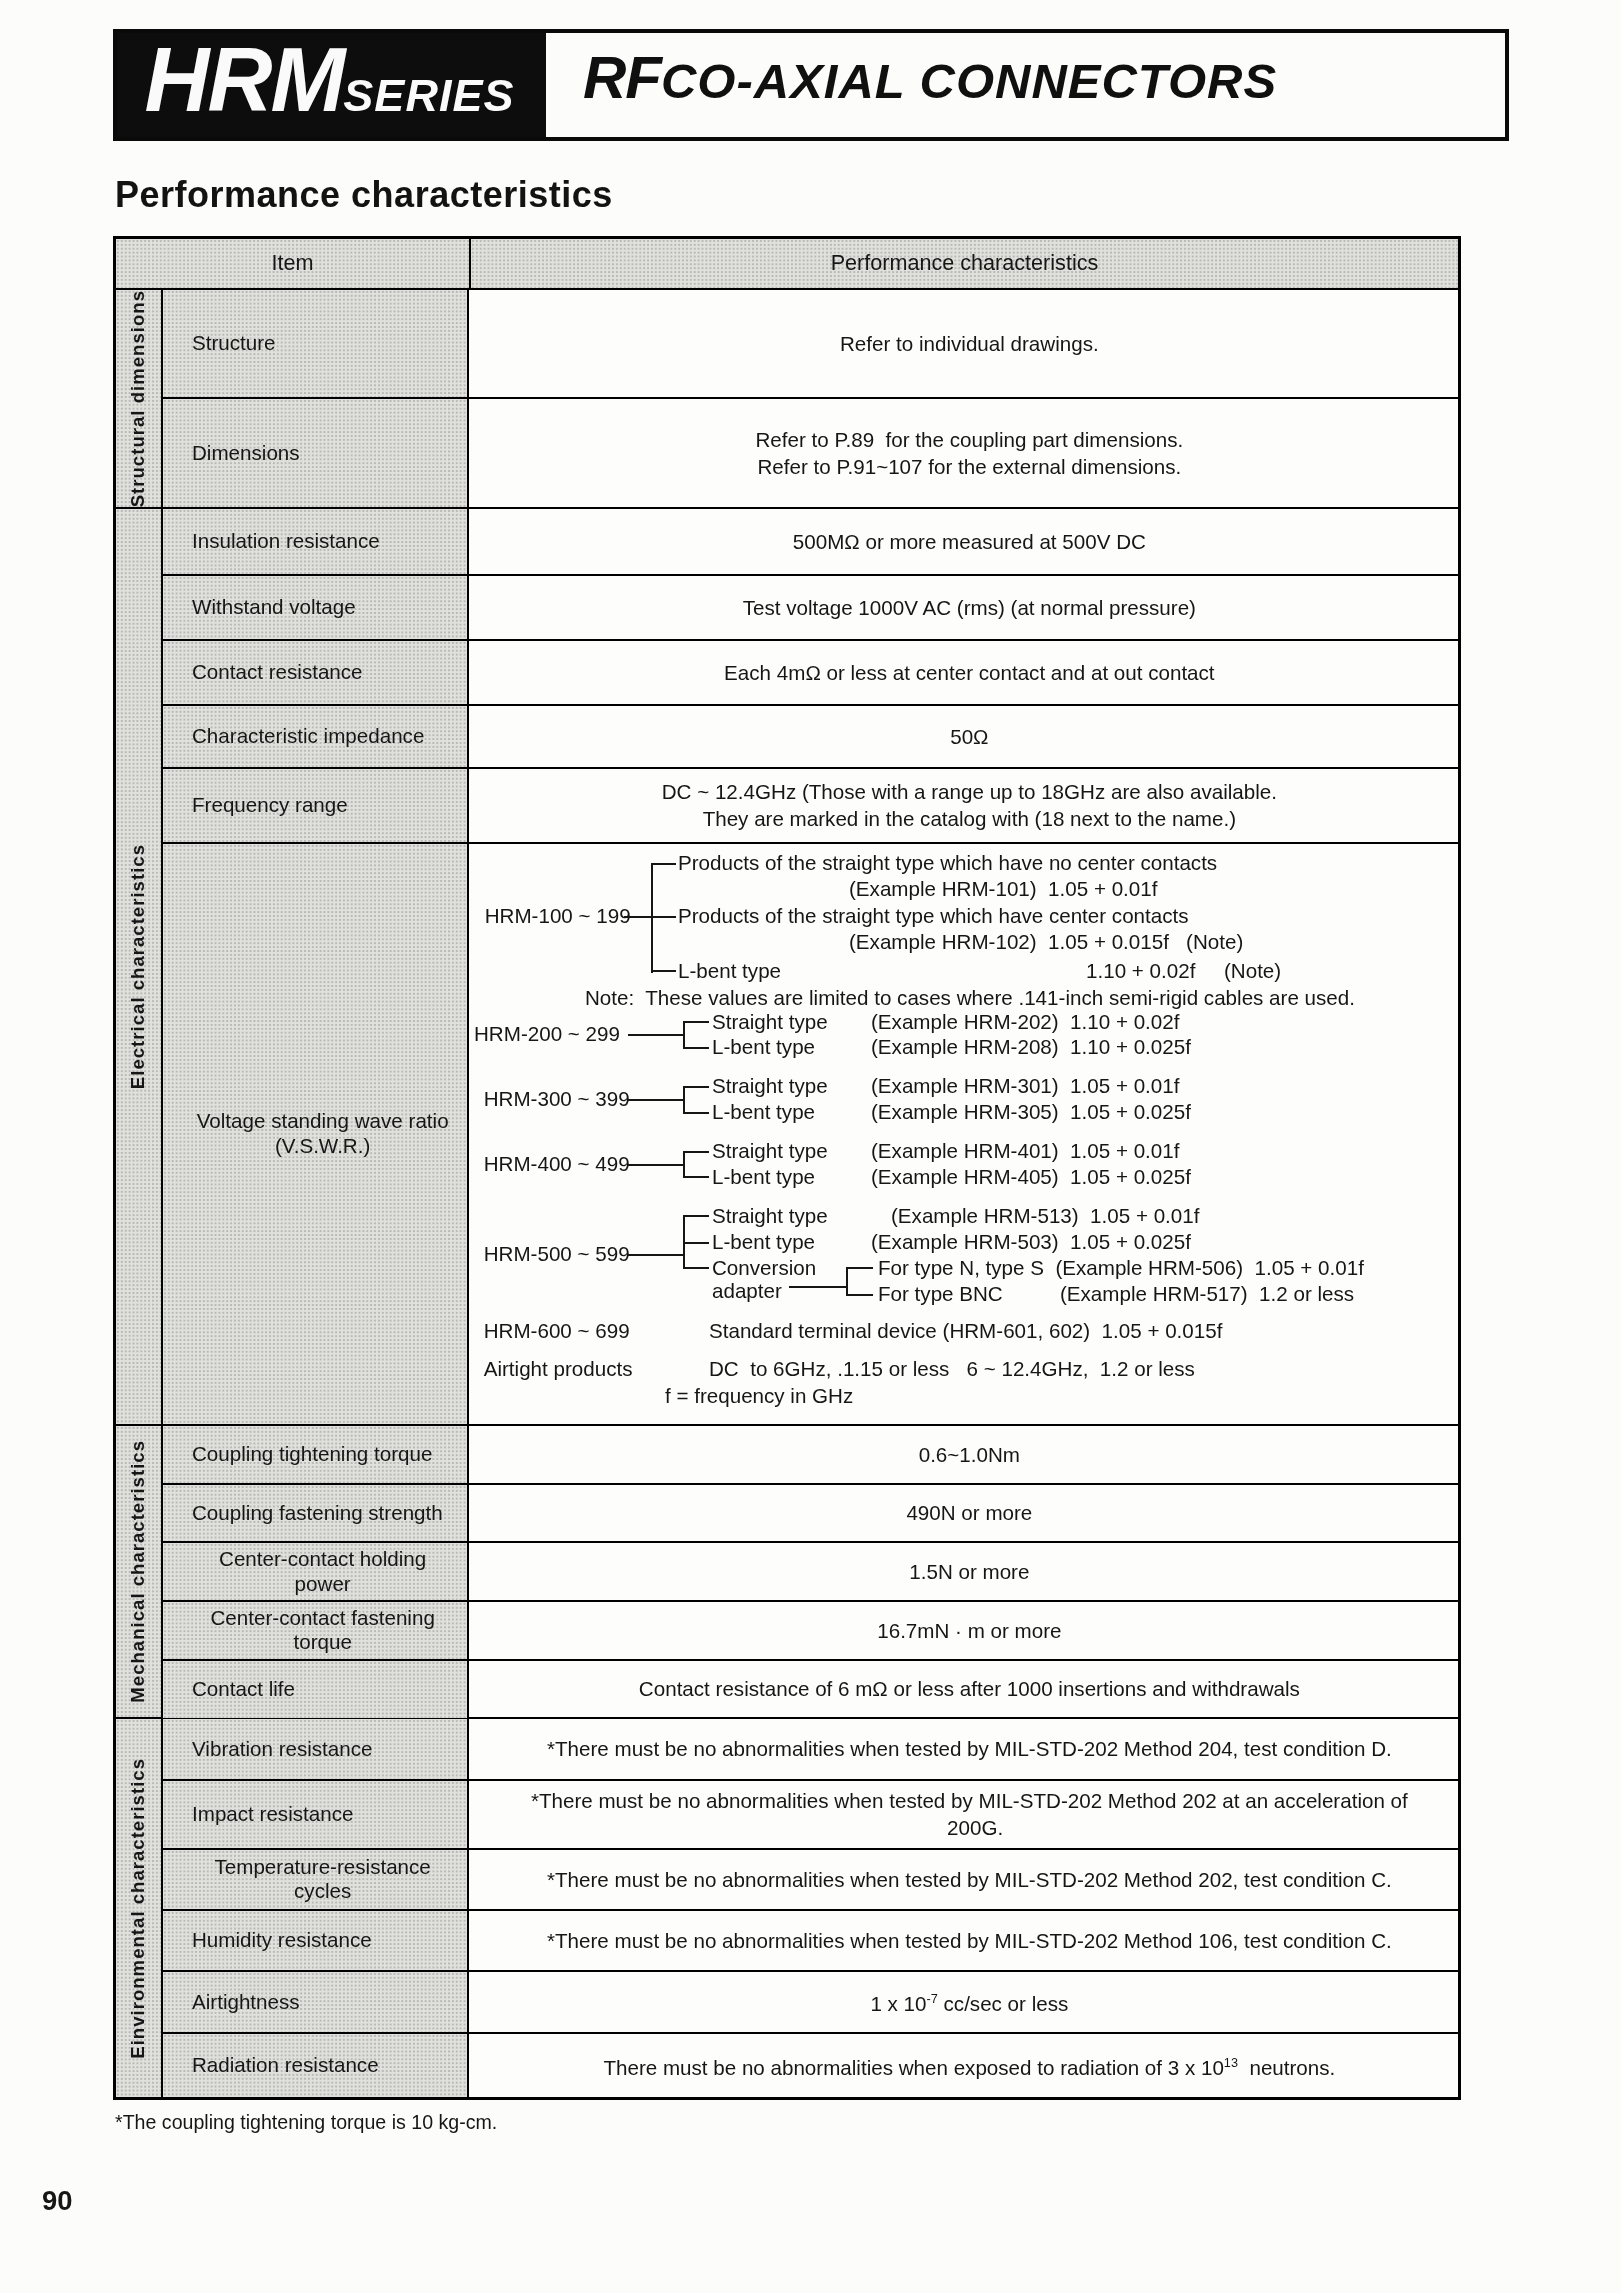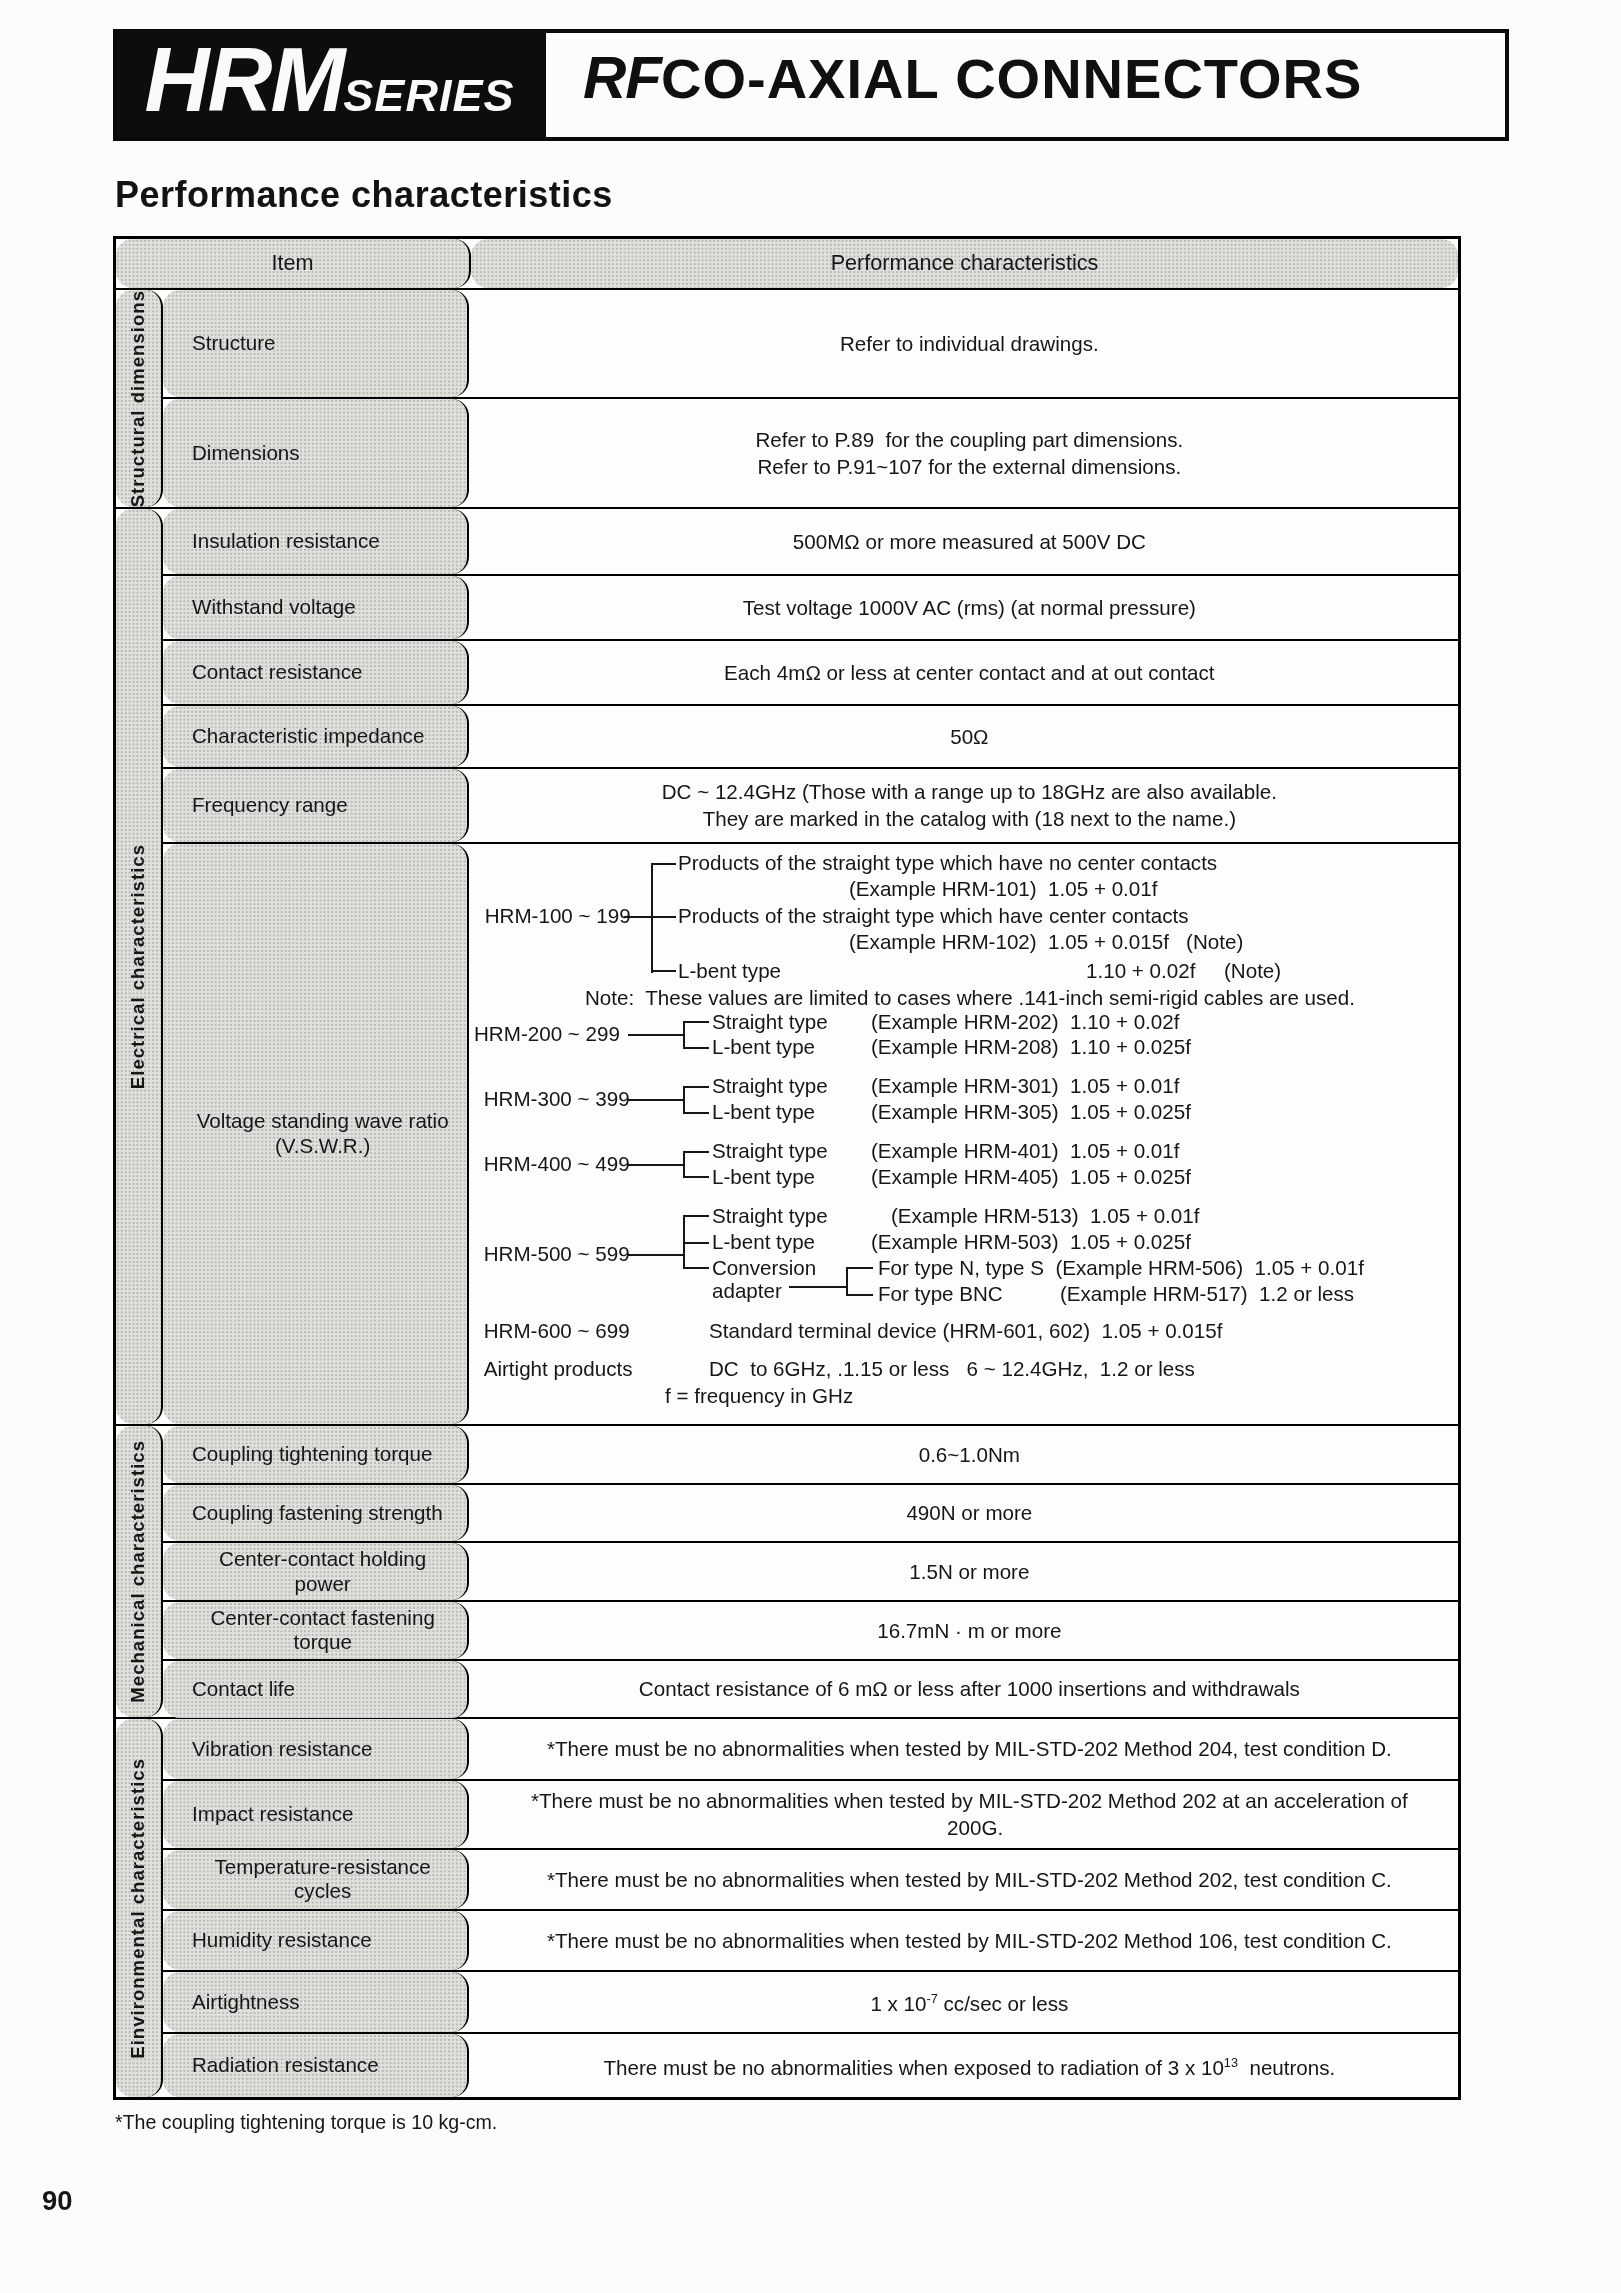--- a/index.html
+++ b/index.html
@@ -6,28 +6,28 @@
   body { background:#e8e8e6; font-family:"Liberation Sans","DejaVu Sans",sans-serif; color:#161616; }
   .page { position:relative; width:1621px; height:2294px; background:#fcfcfa; margin:0 auto; box-sizing:border-box; padding:29px 0 0 113px; overflow:hidden; }
 
   
   .banner { width:1396px; height:112px; border:4.9px solid #0a0a0a; display:flex; box-sizing:border-box; background:#fcfcfa; }
   .banner-left { width:429px; background:#0d0d0d; color:#fafafa; display:flex; align-items:baseline; padding:0 0 13.7px 27.4px; box-sizing:border-box; }
   .brand-hrm { font-size:90px; font-weight:bold; font-style:italic; line-height:94px; letter-spacing:-2px; }
   .brand-series { font-size:45px; font-weight:bold; font-style:italic; letter-spacing:1px; }
   .banner-right { flex:1; display:flex; align-items:baseline; padding:0 0 15.7px 37px; box-sizing:border-box; color:#101010; }
   .brand-rf { font-size:60px; font-weight:bold; font-style:italic; line-height:90px; letter-spacing:-1px; }
-  .brand-coaxial { font-size:56px; font-weight:bold; letter-spacing:1px; }
+  .brand-coaxial { font-size:49px; font-weight:bold; font-style:italic; letter-spacing:1px; }
 
   
   .page-title { font-size:36px; font-weight:bold; letter-spacing:0.5px; margin:33px 0 19.6px 2px; color:#131313; }
 
   
   .ptable { width:1348px; border:3.9px solid #000; box-sizing:border-box; background:#fdfdfc; }
-  .shade { background-color:#e0e0dd; background-image:radial-gradient(#b8b8b4 0.9px, transparent 1px); background-size:3.9px 3.9px;border-radius:17px; }
+  .shade { background-color:#e0e0dd; background-image:radial-gradient(#b8b8b4 0.9px, transparent 1px); background-size:3.9px 3.9px; }
   .thead { display:flex; height:49px; }
   .th-item { width:353px; border-right:2.9px solid #000; display:flex; align-items:center; justify-content:center; font-size:21.6px; }
   .th-perf { flex:1; display:flex; align-items:center; justify-content:center; font-size:21.6px; }
   .tgroup { display:flex; border-top:2.9px solid #000; }
   .gl-cell { width:45px; border-right:2px solid #000; display:flex; align-items:center; justify-content:center; }
   .vtext { writing-mode:vertical-rl; transform:rotate(180deg); font-weight:bold; font-size:18.6px; line-height:20.6px; letter-spacing:1px; text-align:center; }
   .grows { flex:1; display:flex; flex-direction:column;text-align:center; }
   .trow { display:flex; border-top:2px solid #000; flex:1; }
   .trow:first-child { border-top:none; }
   .item-cell { width:306px; border-right:2.9px solid #000; display:flex; align-items:center; box-sizing:border-box; padding:5.9px 13.7px 5.9px 29px; font-size:20.6px; line-height:24.5px; }

